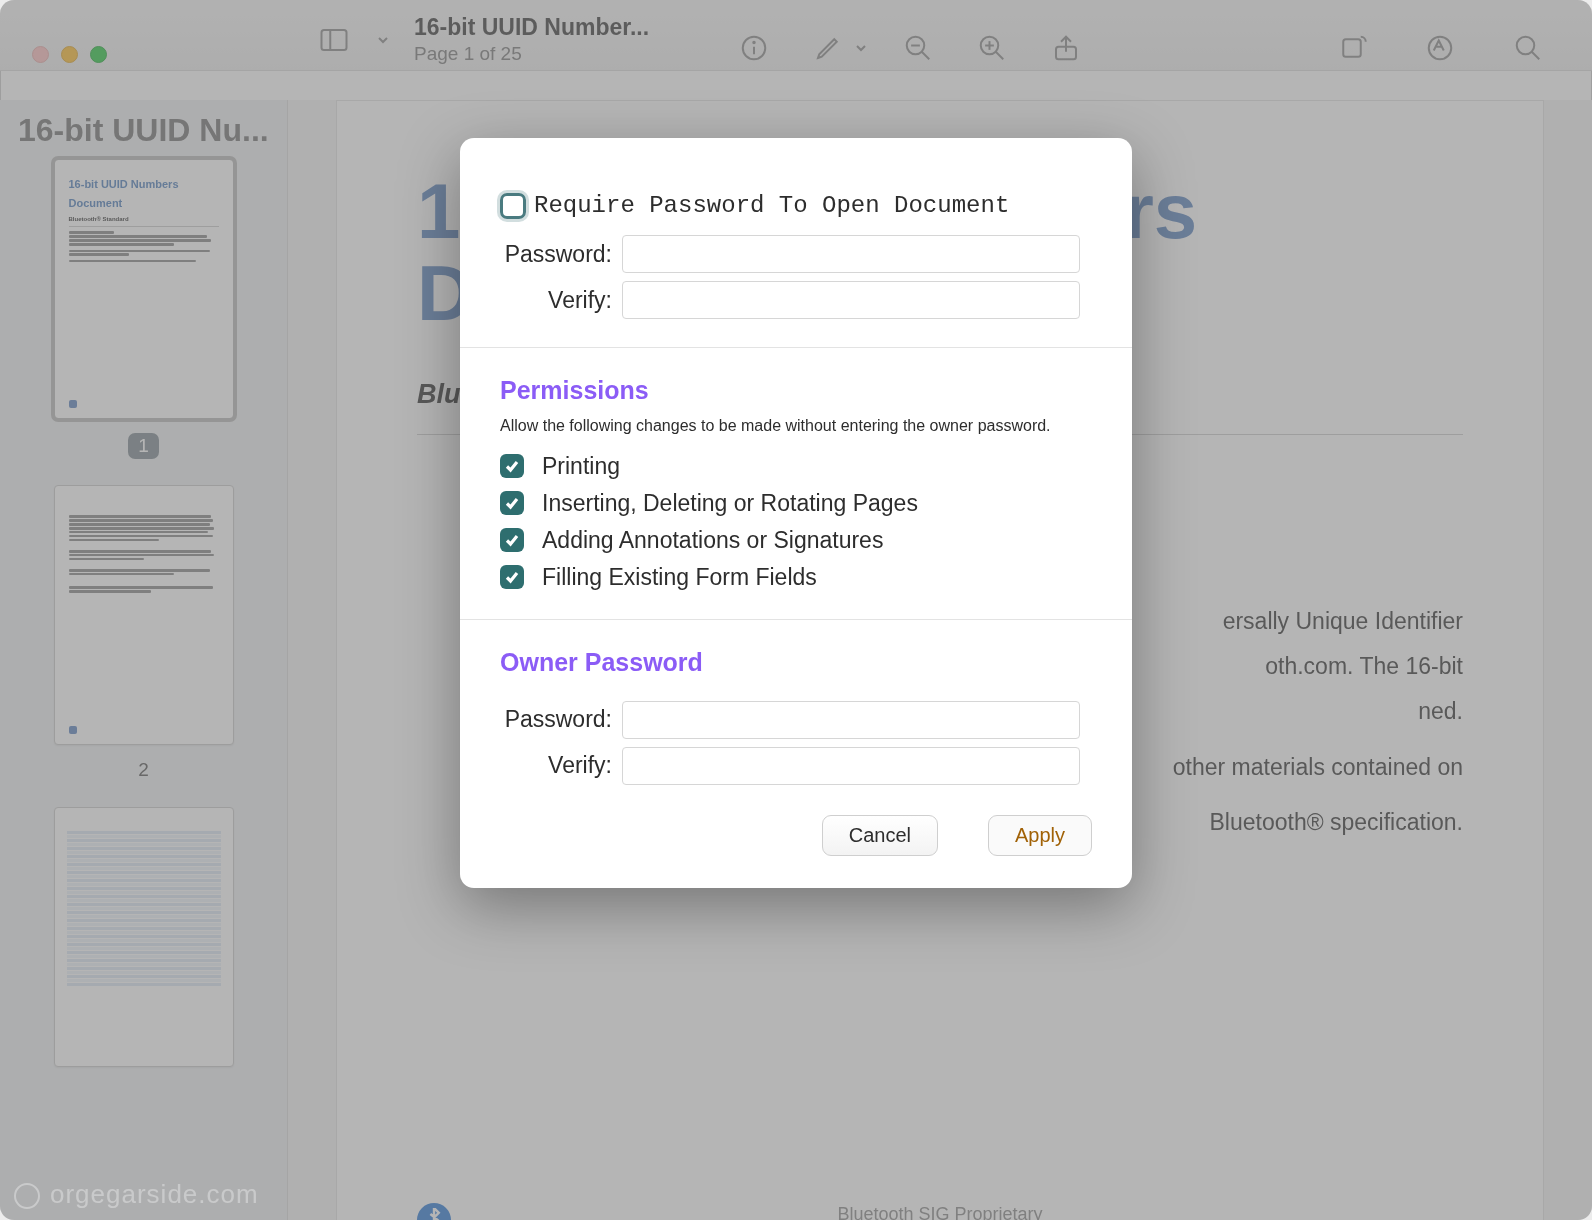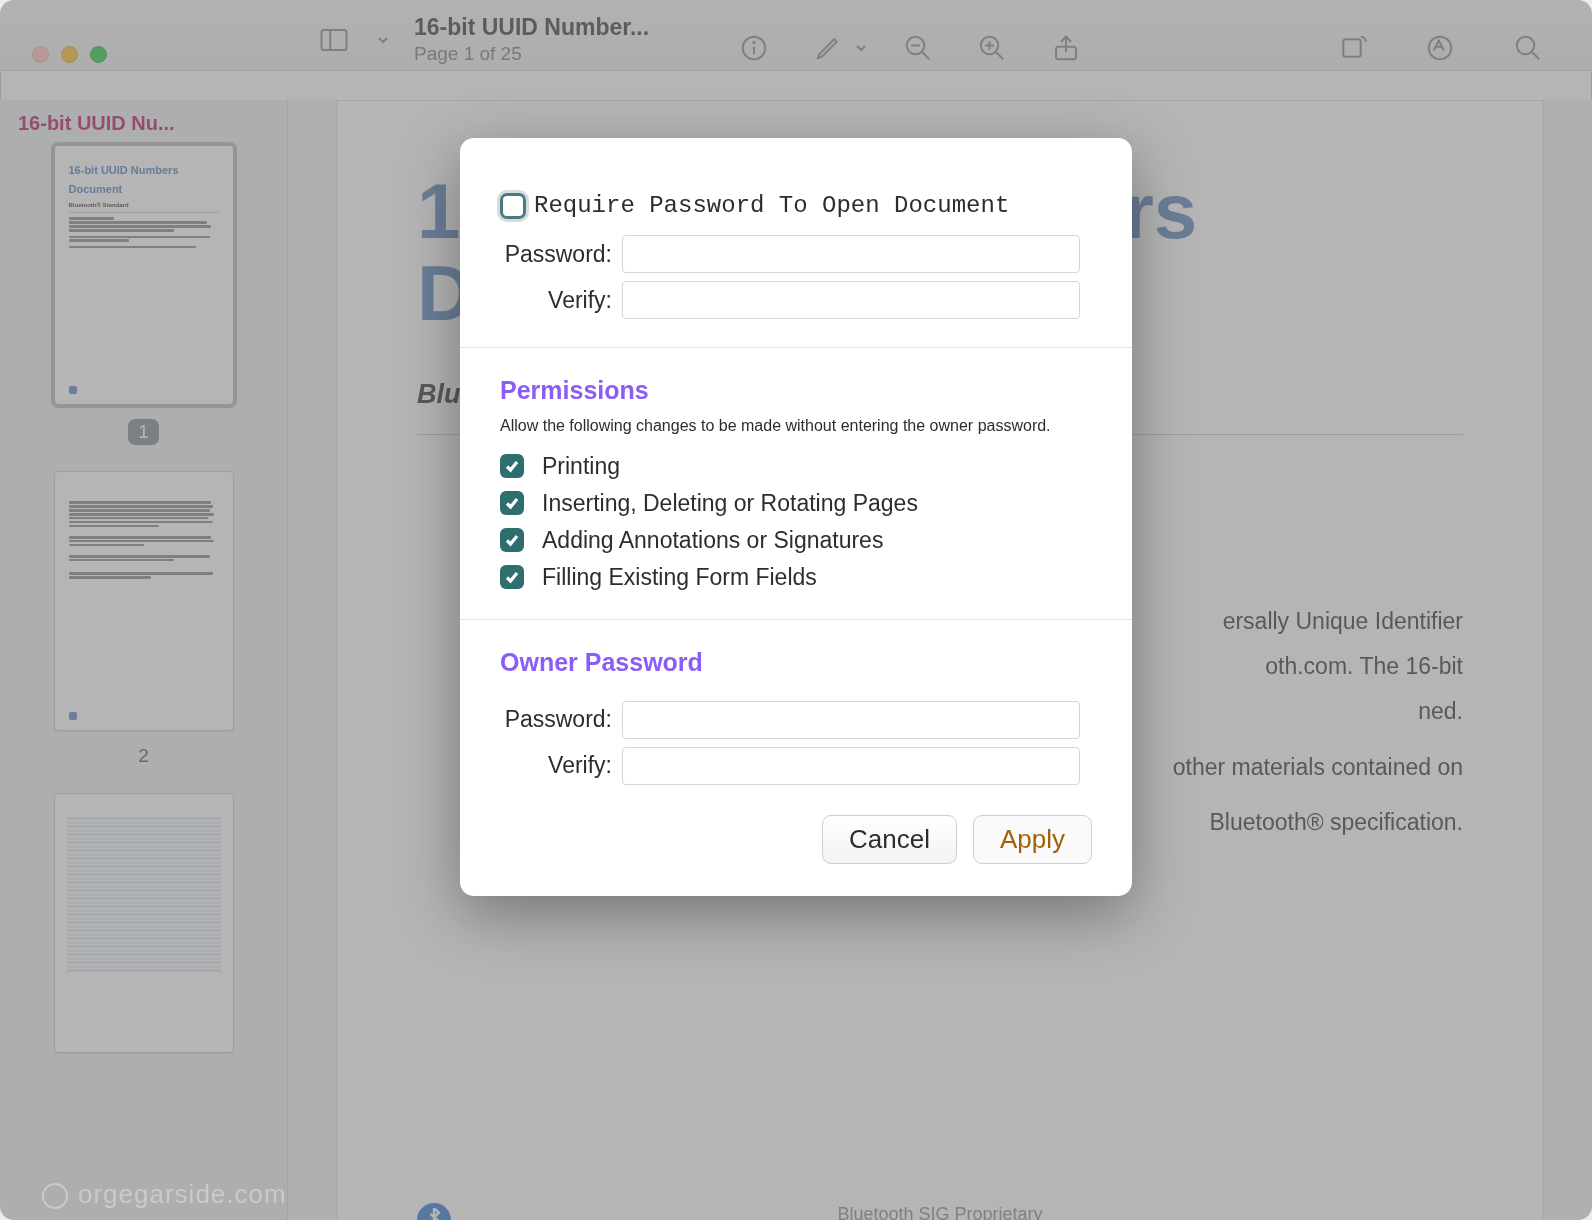--- a/index.html
+++ b/index.html
@@ -9,21 +9,21 @@
   
   .window { width: 1592px; height: 1220px; border-radius: 14px; background: #fff; overflow: hidden; position: relative; box-shadow: 0 0 0 1px #ccc inset; }
   .titlebar { height: 71px; display:flex; align-items:center; background: linear-gradient(#f7f7f7,#eeeeee); border-bottom:1px solid #dcdcdc; position: relative; }
   .traffic { display:flex; gap:12px; position:absolute; left:32px; top:46px;}
   .traffic span { width:17px; height:17px; border-radius:50%; display:block; }
   .t-close { background:#febfbe; border:1px solid #e8a9a8;}
   .t-min   { background:#febc2e; border:1px solid #e0a528;}
   .t-max   { background:#28c840; border:1px solid #22ab37;}
 
   .sidebar { position:absolute; left:0; top:100px; bottom:0; width:288px; background:#eef0f2; border-right:1px solid #dcdcdc; padding:4px 10px 10px 10px; overflow:hidden;}
-  .side-title { font-size:20px; font-weight:600; color:#be185d; padding:8px 8px 10px 8px; white-space:nowrap; overflow:hidden; text-overflow:ellipsis;}
+  .side-title { font-size:32px; font-weight:600; color:#737373; padding:8px 8px 10px 8px; white-space:nowrap; overflow:hidden; text-overflow:ellipsis;}
   .thumb-wrap { display:flex; flex-direction:column; align-items:center; margin-bottom:26px;}
   .thumb { width:180px; height:260px; background:#fff; border:1px solid #c9c9c9; border-radius:4px; box-shadow:0 1px 2px rgba(0,0,0,.08); padding:18px 14px; font-size:7px; color:#777; overflow:hidden;}
   .thumb.sel { outline:4px solid #b9b9b9; outline-offset:-1px;}
   .thumb h4 { font-size:11px; color:#4f7fbc; font-weight:700; line-height:1.2; margin-bottom:6px;}
   .thumb .sub { font-size:6px; color:#333; font-weight:700; margin-bottom:4px;}
   .thumb .blk { height:2.5px; background:#888; margin:1.4px 0; border-radius:1px;}
   .thumb .tblrow { height:3px; background:#dbe6f3; margin:1px 0;}
   .thumb .tblrow.alt { background:#eef3fa;}
   .thumb .bt { position:absolute; left:14px; bottom:10px; width:8px;height:8px;border-radius:2px;background:#5c84bf;}
   .pagebadge { margin-top:14px; font-size:19px; color:#555;}
@@ -61,24 +61,24 @@
   .fldlabel { width:122px; text-align:right; font-size:23px; color:#2d2d2d; padding-right:10px;}
   .txtfield { flex:1; height:38px; border:1px solid #d6d6d6; border-radius:4px; background:#fff;}
   .sep { border:none; border-top:1px solid #e3e3e3; margin:28px -40px;}
   .sec-h { font-size:25px; font-weight:700; color:#8b5cf6; margin-bottom:10px;}
   .desc { font-size:16px; color:#2d2d2d; line-height:1.35; margin-bottom:16px;}
   .permrow { display:flex; align-items:center; gap:18px; margin:10px 0;}
   .cb { width:24px; height:24px; border-radius:6px; background:#2e6e6f; display:flex; align-items:center; justify-content:center; flex:0 0 auto;}
   .cb svg { width:16px; height:16px; stroke:#fff; stroke-width:3.2; fill:none;}
   .permrow span { font-size:23px; color:#2d2d2d;}
   .btnrow { display:flex; justify-content:flex-end; gap:16px; margin-top:30px;}
-  .btn { font-size:26px; padding:8px 26px; border-radius:9px; border:1px solid #cfcfcf; background:linear-gradient(#fff,#f3f3f3); color:#2d2d2d;}
+  .btn { font-size:20px; padding:8px 26px; border-radius:9px; border:1px solid #cfcfcf; background:linear-gradient(#fff,#f3f3f3); color:#2d2d2d;margin-left:34px;}
   .btn.disabled { color:#a16207; background:#fafafa;}
   
-  .watermark { position:absolute; left:42px; bottom:10px; font-size:26px; color:rgba(255,255,255,.35); letter-spacing:1px;}
+  .watermark { position:absolute; left:14px; bottom:10px; font-size:26px; color:rgba(255,255,255,.35); letter-spacing:1px;}
   .watermark .face{display:inline-block;width:26px;height:26px;border:2px solid rgba(255,255,255,.35);border-radius:50%;margin-right:10px;vertical-align:middle;position:relative;}
 </style>
 </head>
 <body>
 
 <div class="window">
   <div class="titlebar">
     <div class="traffic">
       <span class="t-close"></span>
       <span class="t-min"></span>

